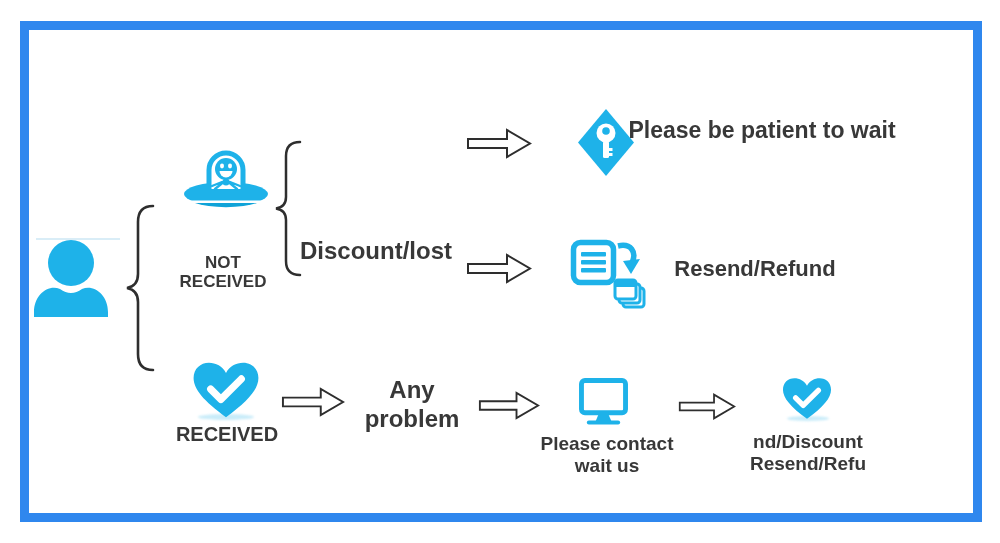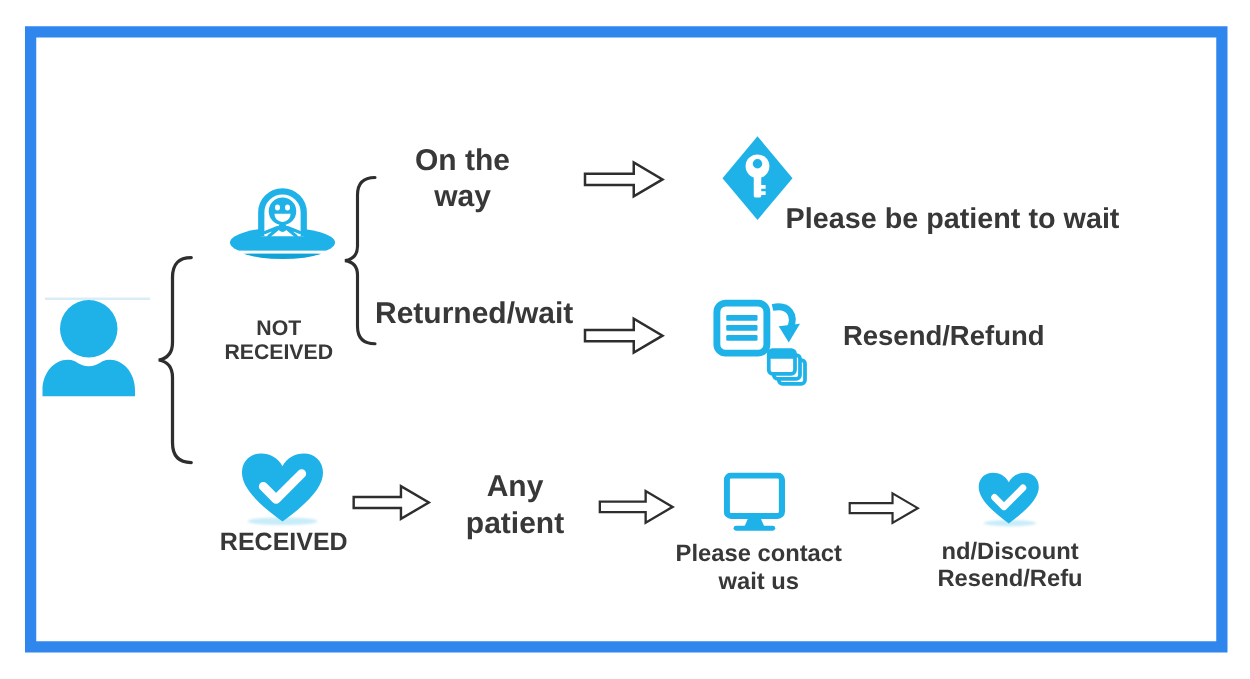--- a/index.html
+++ b/index.html
@@ -63,42 +63,41 @@
   </div>
 
   <div class="abs lbl lbl-sm" style="left:173px;top:214px;width:100px;margin-top:39px;">NOT RECEIVED</div>
 
   <div class="abs" style="left:273px;top:140px;width:30px;height:137px;">
     <svg width="30" height="137" viewBox="0 0 30 137">
       <path d="M27,2 Q13,2 13,16 L13,57 Q13,67 3,68.5 Q13,70 13,80 L13,121 Q13,135 27,135" fill="none" stroke="var(--arrow-ink)" stroke-width="2.5" stroke-linecap="round"></path>
     </svg>
   </div>
 
-  <div class="abs lbl lbl-xl" style="left:325px;top:114px;width:90px;">On the way</div>
 
   <div class="abs" style="left:466px;top:127px;">
     <svg width="66" height="33" viewBox="0 0 66 33">
       <polygon points="2,12 41,12 41,3 64,16.5 41,30 41,21 2,21" fill="#ffffff" stroke="var(--arrow-ink)" stroke-width="2"></polygon>
     </svg>
   </div>
 
   <div class="abs" style="left:577px;top:108px;width:58px;height:69px;">
     <svg width="58" height="69" viewBox="0 0 58 69">
       <polygon points="29,1 57,34.5 29,68 1,34.5" fill="var(--accent)"></polygon>
       <circle cx="29" cy="25" r="9.5" fill="#ffffff"></circle>
       <circle cx="29" cy="23" r="3.8" fill="var(--accent)"></circle>
       <rect x="26" y="33" width="6" height="17" rx="1.5" fill="#ffffff"></rect>
       <rect x="31" y="40" width="4.5" height="3" fill="#ffffff"></rect>
       <rect x="31" y="45" width="4.5" height="3" fill="#ffffff"></rect>
     </svg>
   </div>
 
-  <div class="abs lbl lbl-lg" style="left:627px;top:116px;width:270px;margin-top:44px;">Please be patient to wait</div>
+  <div class="abs lbl lbl-lg" style="left:627px;top:116px;width:270px;">Please be patient to wait</div>
 
-  <div class="abs lbl lbl-xl" style="left:300px;top:236px;width:140px;">Returned/wait</div>
+  <div class="abs lbl lbl-xl" style="left:300px;top:236px;width:140px;">Discount/lost</div>
 
   <div class="abs" style="left:466px;top:252px;">
     <svg width="66" height="33" viewBox="0 0 66 33">
       <polygon points="2,12 41,12 41,3 64,16.5 41,30 41,21 2,21" fill="#ffffff" stroke="var(--arrow-ink)" stroke-width="2"></polygon>
     </svg>
   </div>
 
   <div class="abs" style="left:570px;top:238px;width:80px;height:80px;">
     <svg width="80" height="80" viewBox="0 0 80 80">
       <rect x="3.5" y="4.5" width="40" height="40" rx="7" fill="#ffffff" stroke="var(--accent)" stroke-width="5.5"></rect>
@@ -125,21 +124,21 @@
   </div>
 
   <div class="abs lbl lbl-rec" style="left:171px;top:423px;width:112px;">RECEIVED</div>
 
   <div class="abs" style="left:281px;top:386px;">
     <svg width="64" height="32" viewBox="0 0 66 33">
       <polygon points="2,12 41,12 41,3 64,16.5 41,30 41,21 2,21" fill="#ffffff" stroke="var(--arrow-ink)" stroke-width="2"></polygon>
     </svg>
   </div>
 
-  <div class="abs lbl lbl-xl" style="left:357px;top:375px;width:110px;">Any patient</div>
+  <div class="abs lbl lbl-xl" style="left:357px;top:375px;width:110px;">Any problem</div>
 
   <div class="abs" style="left:477px;top:390px;">
     <svg width="64" height="31" viewBox="0 0 66 33">
       <polygon points="2,12 41,12 41,3 64,16.5 41,30 41,21 2,21" fill="#ffffff" stroke="var(--arrow-ink)" stroke-width="2"></polygon>
     </svg>
   </div>
 
   <div class="abs" style="left:579px;top:378px;width:49px;height:47px;">
     <svg width="49" height="47" viewBox="0 0 50 48">
       <rect x="2.5" y="2.5" width="45" height="33" rx="3.5" fill="#ffffff" stroke="var(--accent)" stroke-width="5"></rect>

